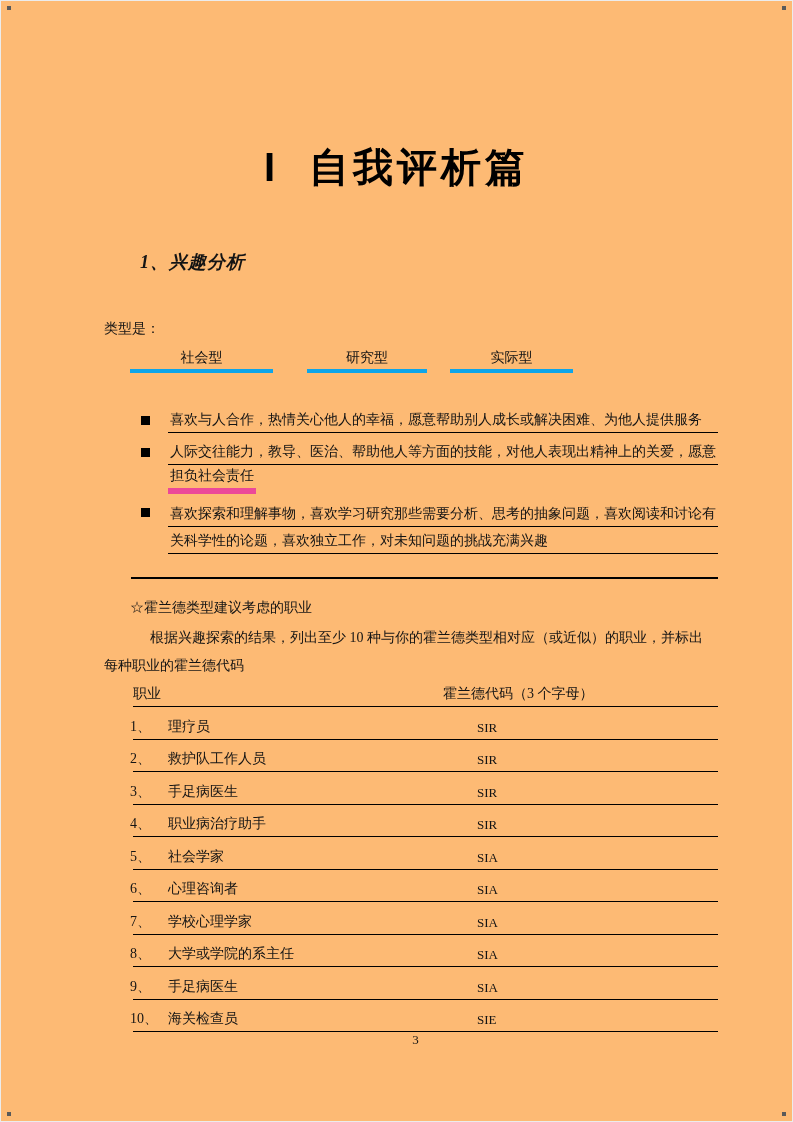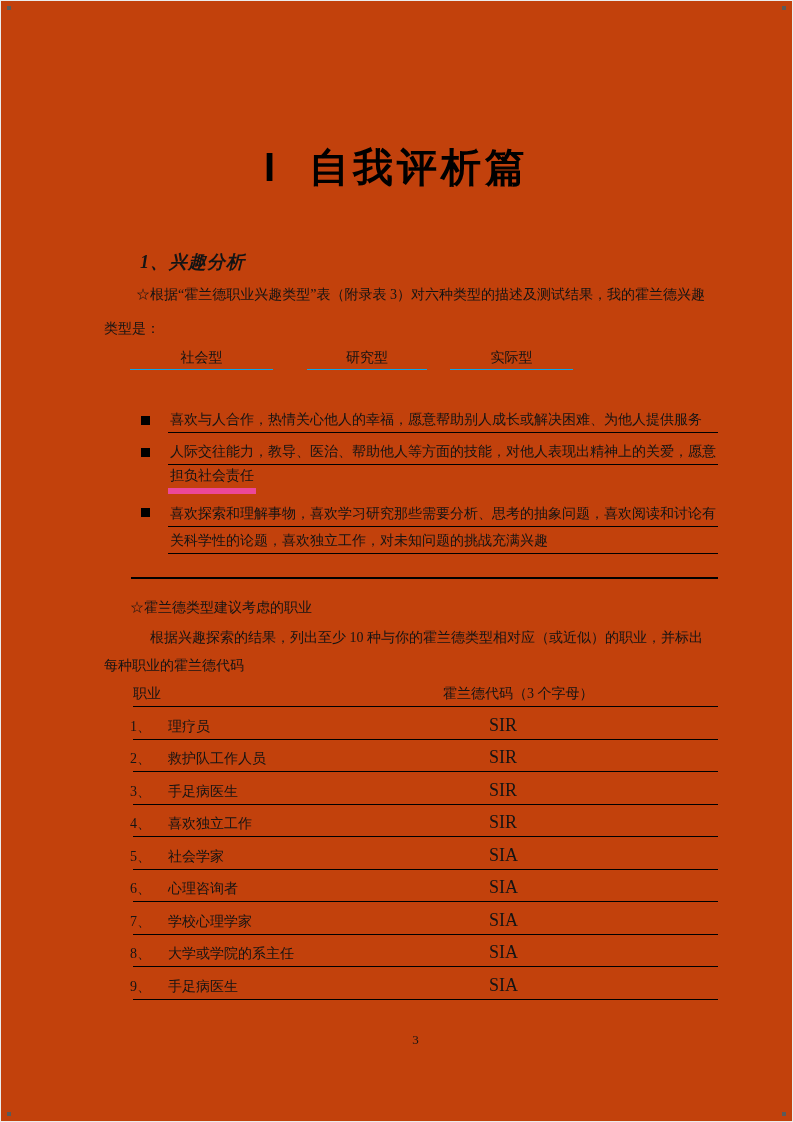--- a/index.html
+++ b/index.html
@@ -1,19 +1,19 @@
 <!DOCTYPE html>
 <html><head>
 <meta charset="utf-8">
 <style>
   html,body { margin:0; padding:0; background:#ffffff; }
   .page {
     position:relative;
     width:793px; height:1122px;
-    background:#c2410c;
+    background:#fdba74;
     color:#141414;
     font-family:"Liberation Serif","DejaVu Serif",serif;
     font-size:14px;
     overflow:hidden;
     box-shadow:inset 0 0 0 1px #ececec;
   }
   .abs { position:absolute; white-space:nowrap; }
 
   
   .corner { position:absolute; width:4px; height:4px; background:#5a5a5a; }
@@ -37,21 +37,21 @@
     top:250px; left:140px;
     font-size:18px; font-weight:bold; font-style:italic;
     letter-spacing:1px;
   }
 
   .body-line { line-height:20px; }
 
   .type-blank {
     position:absolute;
     height:23px; line-height:23px;
-    border-bottom:1px solid #0ea5e9;
+    border-bottom:4px solid #0ea5e9;
     text-align:center;
   }
 
   .bullet-sq {
     position:absolute;
     width:9px; height:9px; background:#000;
     left:141px;
   }
   .u-full {
     position:absolute;
@@ -80,21 +80,21 @@
     position:absolute;
     left:133px; width:585px; top:676px;
   }
   .thead { position:relative; height:30px; border-bottom:1px solid #000; }
   .trow  { position:relative; height:31.5px; border-bottom:1px solid #000; }
   .thead span, .trow span { position:absolute; bottom:3px; white-space:nowrap; }
   .col-occ  { left:0; }
   .col-code { left:310px; }
   .cell-num  { left:-3px; }
   .cell-name { left:35px; }
-  .cell-code { left:356px; font-size:18px;text-align:right; }
+  .cell-code { left:344px; font-size:13px;text-align:right; }
 
   .page-num {
     top:1032px; left:0; right:0;
     text-align:center;
     padding-left:38px;
     font-size:13px;
   }
 </style>
 </head>
 <body>
@@ -105,21 +105,20 @@
   <div class="corner c-tr"></div>
   <div class="corner c-bl"></div>
   <div class="corner c-br"></div>
 
   <div class="abs doc-title">
     <span class="numeral">I</span><span>自我评析篇</span>
   </div>
 
   <div class="abs sec-heading">1、兴趣分析</div>
 
-  <div class="abs body-line" style="top:285px; left:136px;">☆根据“霍兰德职业兴趣类型”表（附录表 3）对六种类型的描述及测试结果，我的霍兰德兴趣</div>
   <div class="abs body-line" style="top:319px; left:104px;">类型是：</div>
 
   <div>
     <div class="type-blank" style="top:346px; left:130px; width:143px;">
       <span>社会型</span>
     </div>
     <div class="type-blank" style="top:346px; left:307px; width:120px;">
       <span>研究型</span>
     </div>
     <div class="type-blank" style="top:346px; left:450px; width:123px;">
@@ -167,21 +166,21 @@
       <span class="cell-name">救护队工作人员</span>
       <span class="cell-code">SIR</span>
     </div>
     <div class="trow">
       <span class="cell-num">3、</span>
       <span class="cell-name">手足病医生</span>
       <span class="cell-code">SIR</span>
     </div>
     <div class="trow">
       <span class="cell-num">4、</span>
-      <span class="cell-name">喜欢独立工作</span>
+      <span class="cell-name">职业病治疗助手</span>
       <span class="cell-code">SIR</span>
     </div>
     <div class="trow">
       <span class="cell-num">5、</span>
       <span class="cell-name">社会学家</span>
       <span class="cell-code">SIA</span>
     </div>
     <div class="trow">
       <span class="cell-num">6、</span>
       <span class="cell-name">心理咨询者</span>
@@ -195,17 +194,22 @@
     <div class="trow">
       <span class="cell-num">8、</span>
       <span class="cell-name">大学或学院的系主任</span>
       <span class="cell-code">SIA</span>
     </div>
     <div class="trow">
       <span class="cell-num">9、</span>
       <span class="cell-name">手足病医生</span>
       <span class="cell-code">SIA</span>
     </div>
+    <div class="trow">
+      <span class="cell-num">10、</span>
+      <span class="cell-name">海关检查员</span>
+      <span class="cell-code">SIE</span>
+    </div>
   </div>
 
   <div class="abs page-num">3</div>
 
 </div>
 
 </body></html>

